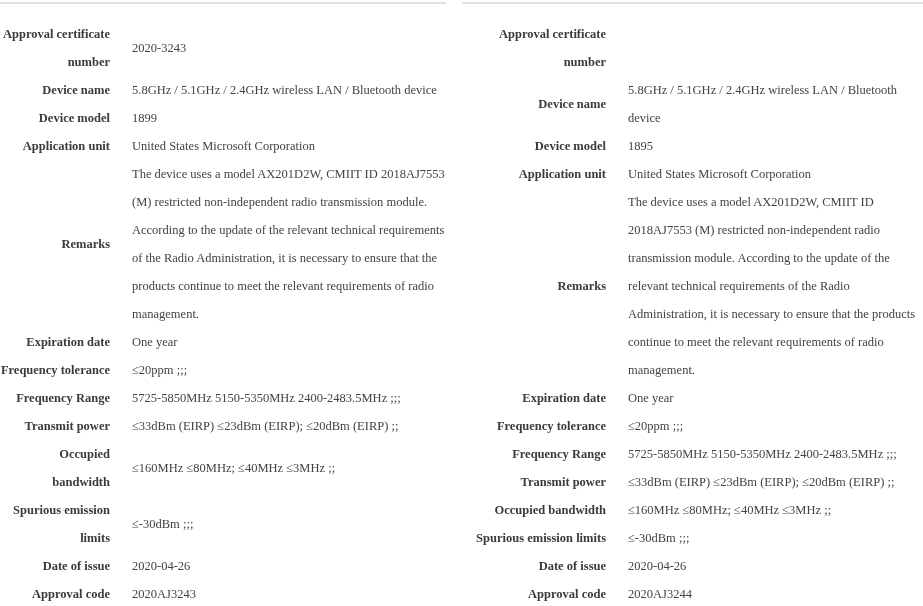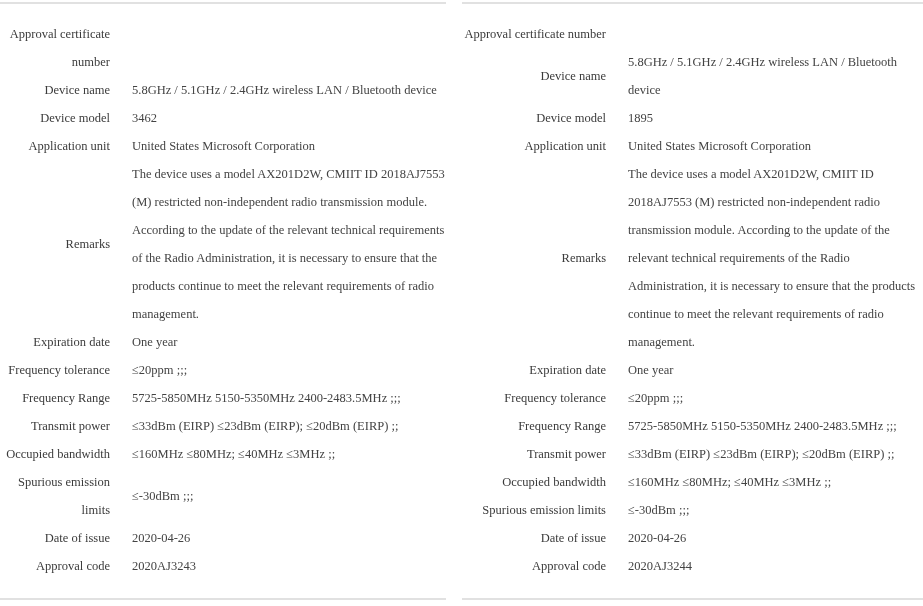--- a/index.html
+++ b/index.html
@@ -25,21 +25,21 @@
   .cert-left  { width: 446px; }
   .cert-right { width: 461px; margin-left: 16px; }
   .row {
     display: flex;
     align-items: center;
   }
   .row-label {
     flex: 0 0 110px;
     max-width: 110px;
     text-align: right;
-    font-weight: normal;
+    font-weight: bold;
     color: #3b3b3b;
     font-size: 12.5px;
     line-height: 28px;
   }
   .cert-right .row-label {
     flex: 0 0 144px;
     max-width: 144px;
   }
   .row-value {
     flex: 1;
@@ -52,30 +52,31 @@
 </style>
 </head>
 <body>
 
 <div class="tables-wrap">
 
   <div class="cert cert-left">
 
       <div class="row">
         <div class="row-label">Approval certificate number</div>
+        <div class="row-value">2020-3243</div>
       </div>
 
       <div class="row">
         <div class="row-label">Device name</div>
         <div class="row-value">5.8GHz / 5.1GHz / 2.4GHz wireless LAN / Bluetooth device</div>
       </div>
 
       <div class="row">
         <div class="row-label">Device model</div>
-        <div class="row-value">3462</div>
+        <div class="row-value">1899</div>
       </div>
 
       <div class="row">
         <div class="row-label">Application unit</div>
         <div class="row-value">United States Microsoft Corporation</div>
       </div>
 
       <div class="row">
         <div class="row-label">Remarks</div>
         <div class="row-value">The device uses a model AX201D2W, CMIIT ID 2018AJ7553 (M) restricted non-independent radio transmission module. According to the update of the relevant technical requirements of the Radio Administration, it is necessary to ensure that the products continue to meet the relevant requirements of radio management.</div>

